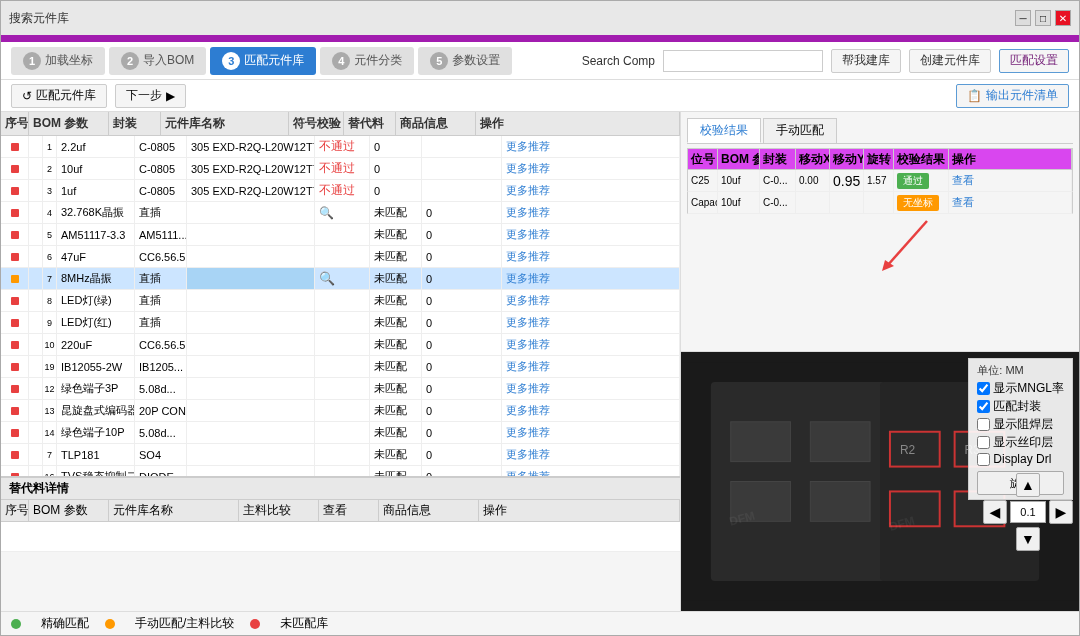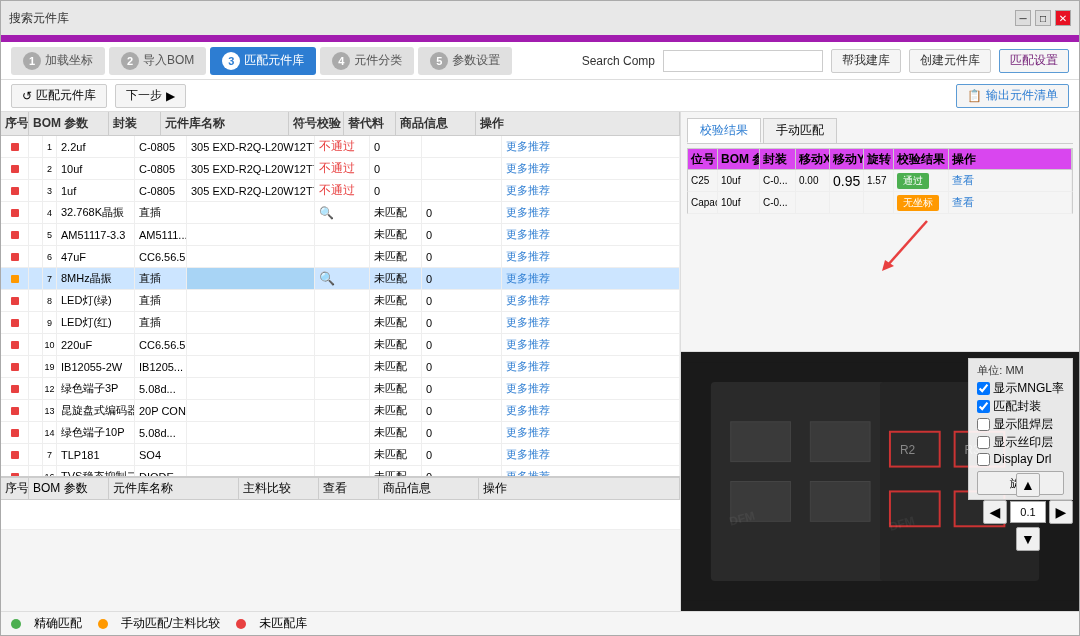--- a/index.html
+++ b/index.html
@@ -79,21 +79,21 @@
     .settings-panel label { display: flex; align-items: center; gap: 3px; margin: 1px 0; cursor: pointer; }
     .settings-panel .unit-label { font-size: 11px; color: #333; margin-bottom: 2px; }
     
     .nav-controls { position: absolute; right: 6px; bottom: 60px; display: flex; flex-direction: column; align-items: center; gap: 3px; z-index: 10; }
     .nav-row { display: flex; gap: 3px; align-items: center; }
     .nav-btn { width: 24px; height: 24px; background: #f0f0f0; border: 1px solid #aaa; cursor: pointer; display: flex; align-items: center; justify-content: center; font-size: 14px; border-radius: 2px; }
     .nav-value { width: 36px; height: 22px; text-align: center; border: 1px solid #aaa; background: white; font-size: 11px; display: flex; align-items: center; justify-content: center; }
     .rotate-btn { height: 24px; padding: 0 8px; background: #f0f0f0; border: 1px solid #aaa; cursor: pointer; font-size: 11px; border-radius: 2px; }
     
     .legend { height: 24px; background: #f5f5f5; border-top: 1px solid #ddd; display: flex; align-items: center; padding: 0 10px; gap: 16px; font-size: 11px; }
-    .legend-item { display: flex; align-items: center; gap: 13px; }
+    .legend-item { display: flex; align-items: center; gap: 20px; }
     .legend-dot { width: 10px; height: 10px; border-radius: 50%; }
     .ld-green { background: #4caf50; }
     .ld-orange { background: #ff9900; }
     .ld-red { background: #e84040; }
     
     
     ::-webkit-scrollbar { width: 8px; height: 8px; }
     ::-webkit-scrollbar-track { background: #f0f0f0; }
     ::-webkit-scrollbar-thumb { background: #bbb; border-radius: 4px; }
   </style>
@@ -453,20 +453,23 @@
           <div class="td" style="width:52px">未匹配</div>
           <div class="td" style="width:80px">0</div>
           <div class="td" style="flex:1">
               <span class="more-link">更多推荐</span>
             </div>
         </div>
 
       </div>
 
       <div class="substitute-section">
+        <div class="substitute-header">
+          <span>替代料详情</span>
+        </div>
         <div class="substitute-table-header" style="background:#e8e8e8; height:22px; display:flex; align-items:center; border-bottom:1px solid #ccc;">
           <div class="th" style="width:28px">序号</div>
           <div class="th" style="width:80px">BOM 参数</div>
           <div class="th" style="width:130px">元件库名称</div>
           <div class="th" style="width:80px">主料比较</div>
           <div class="th" style="width:60px">查看</div>
           <div class="th" style="width:100px">商品信息</div>
           <div class="th" style="flex:1">操作</div>
         </div>
         <div class="substitute-rows" style="height:30px; background:white; display:flex; align-items:center;">

